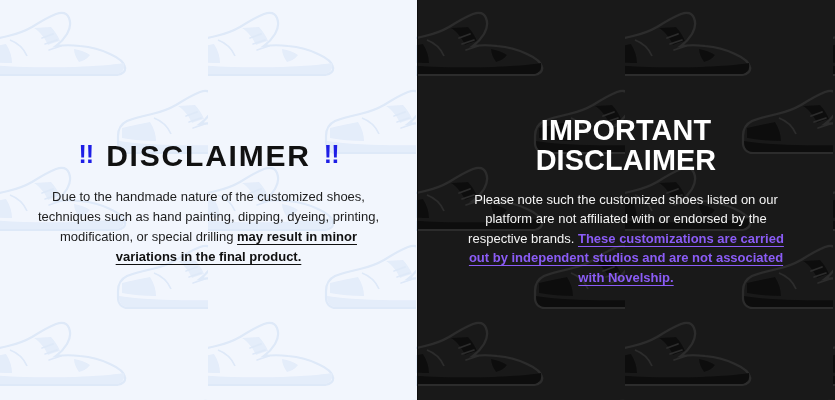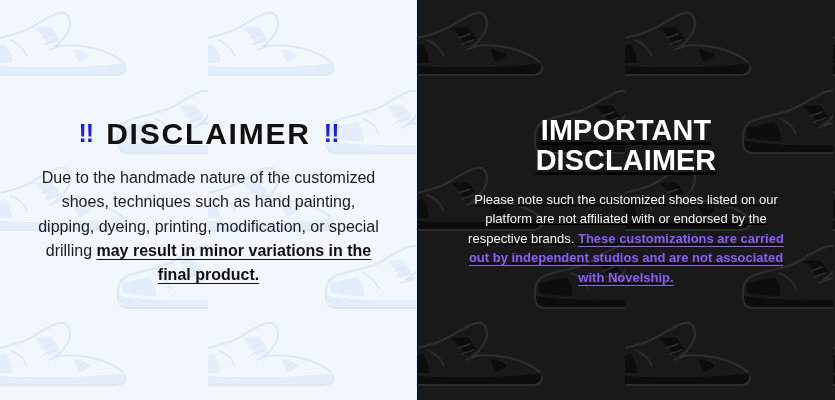--- a/index.html
+++ b/index.html
@@ -60,21 +60,20 @@
     text-align: center;
   }
 
   .content-left {
     padding: 0 34px;
     margin-top: 6px;
   }
   .content-right {
     padding: 0 40px;
     margin-top: 2px;
-    text-decoration: underline;
   }
 
   
   .heading-attention {
     font-size: 30px;
     font-weight: 700;
     letter-spacing: 0.06em;
     color: #111111;
     margin: 0 0 16px 0;
     line-height: 1.05;
@@ -101,21 +100,21 @@
     margin: 0 0 14px 0;
     line-height: 1.02;
     transform: scaleX(0.96);
   }
   .heading-disclaimer .hl {
     display: block;
   }
 
   
   .body-left {
-    font-size: 16px;
+    font-size: 13px;
     line-height: 1.52;
     color: #1d1d1d;
     margin: 0;
   }
   .body-right {
     font-size: 13px;
     line-height: 1.5;
     color: #f4f4f4;
     margin: 0;
   }

